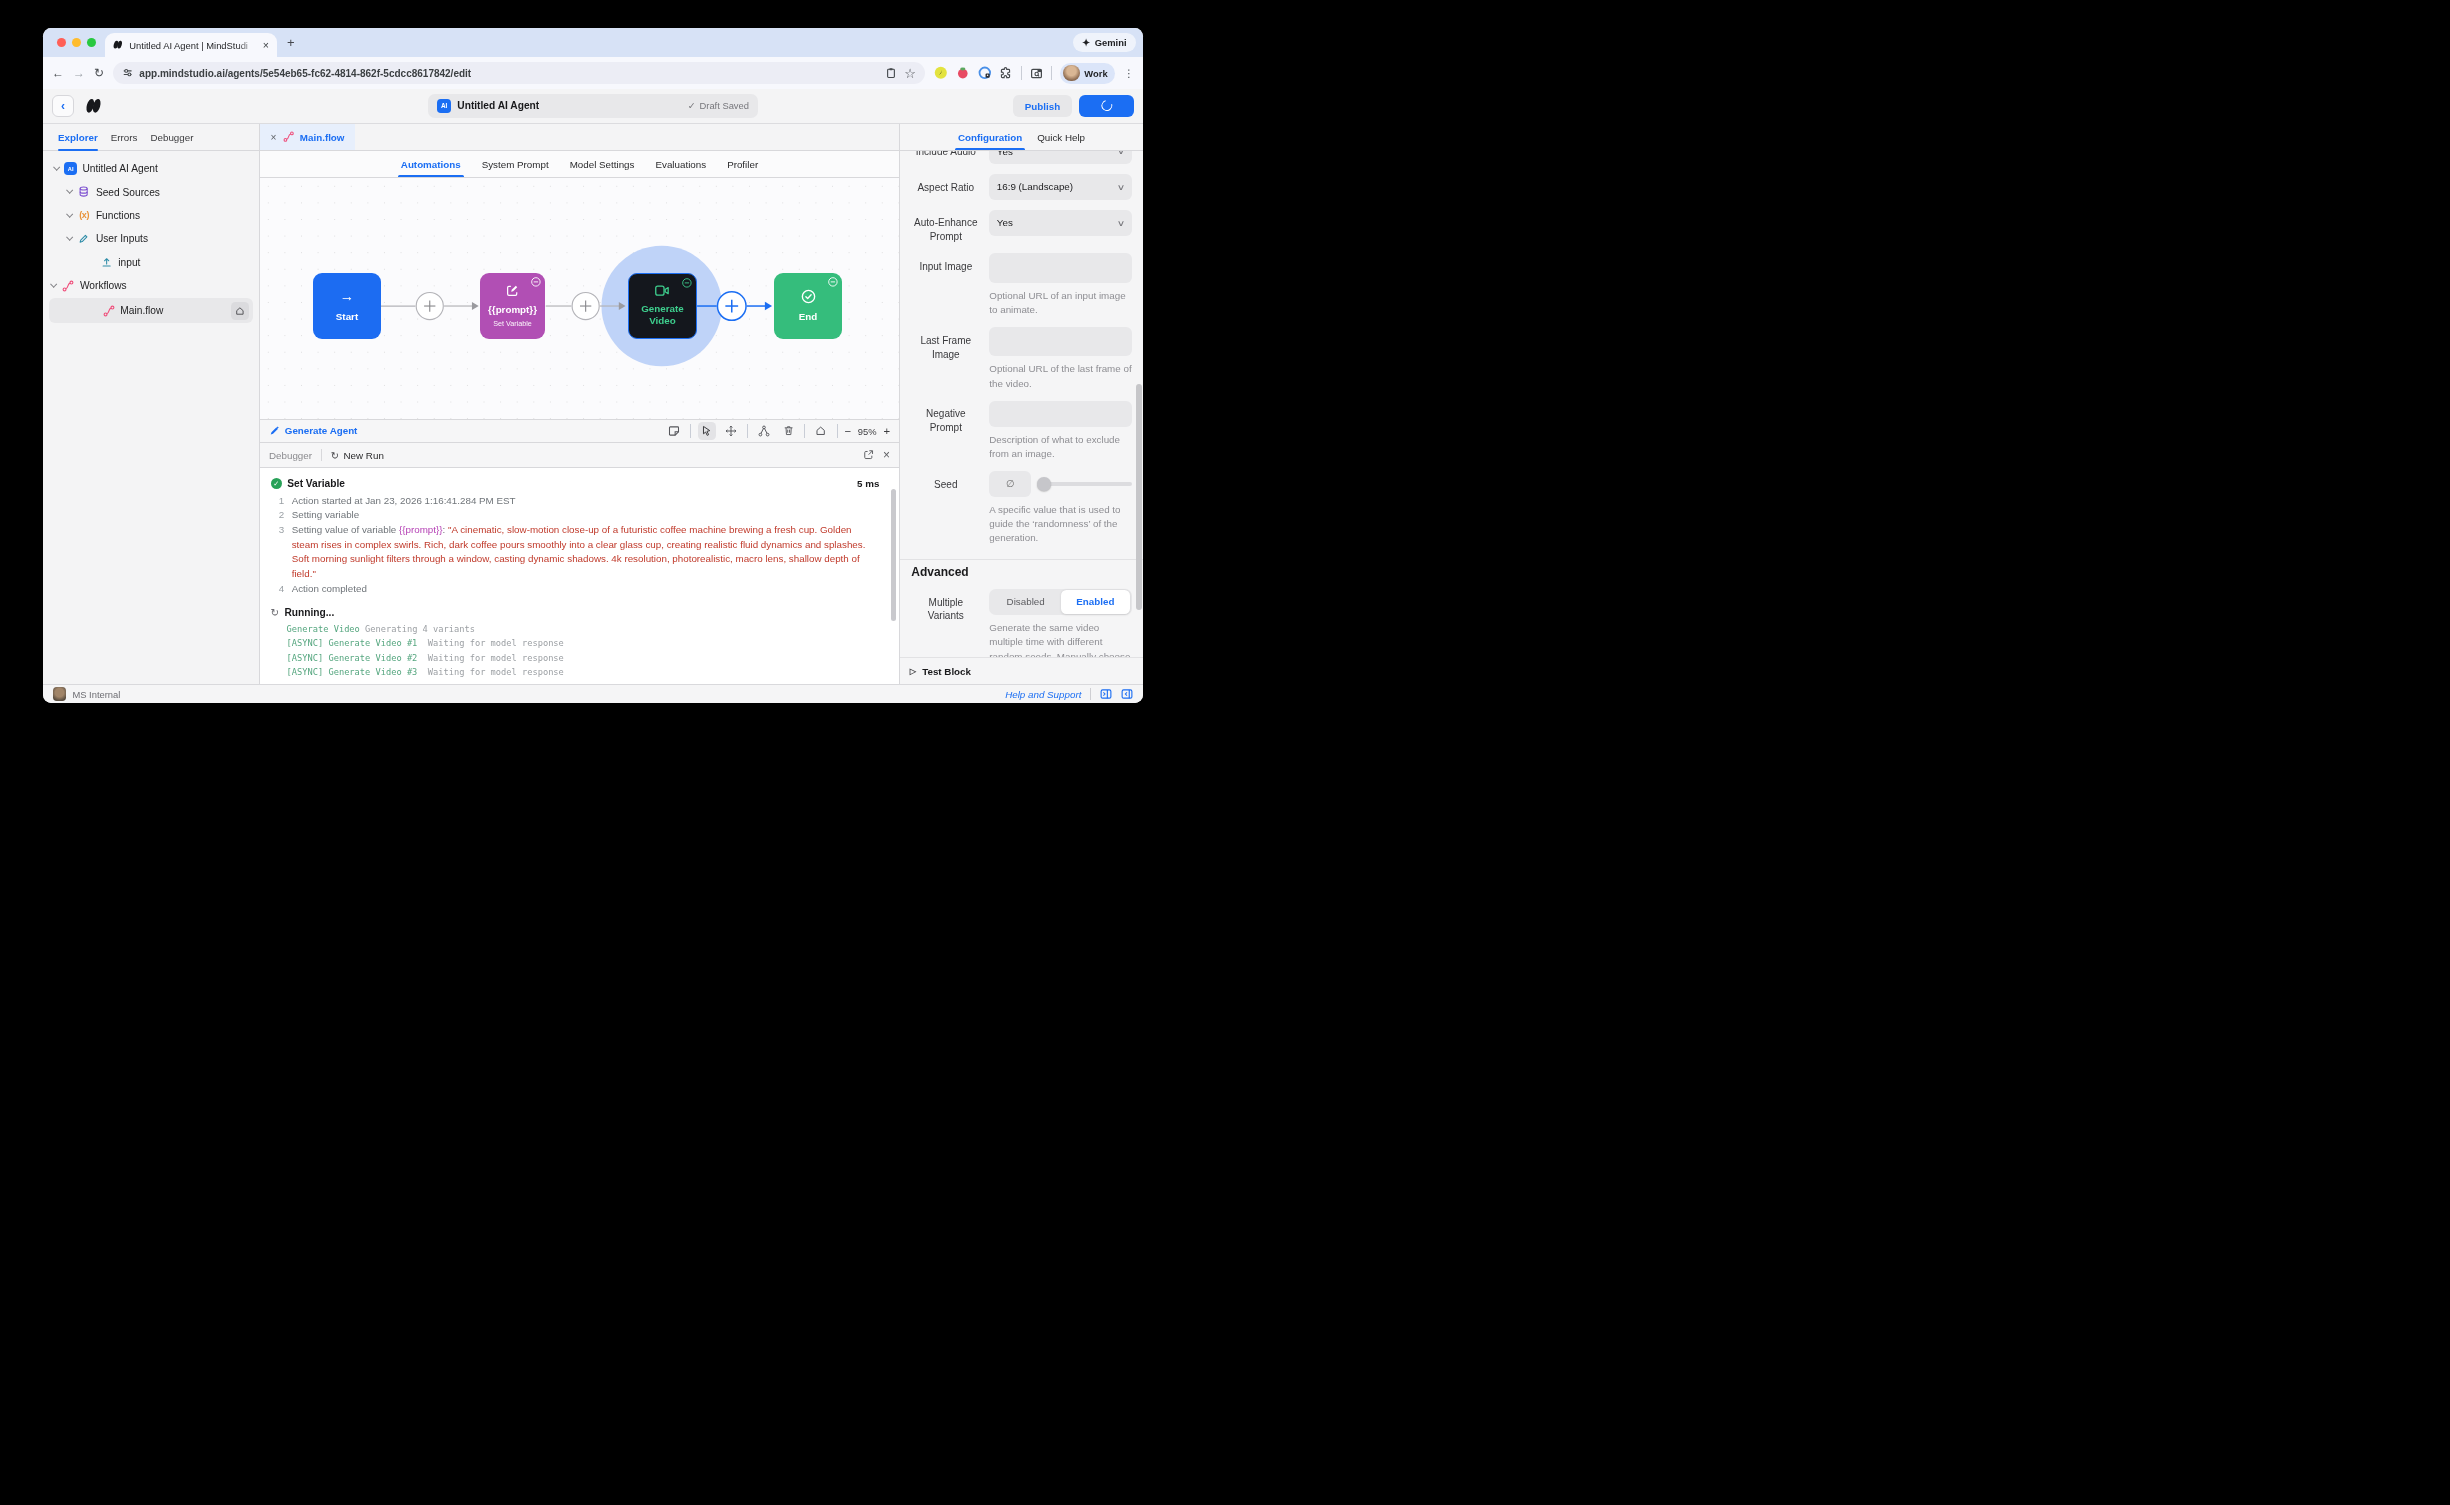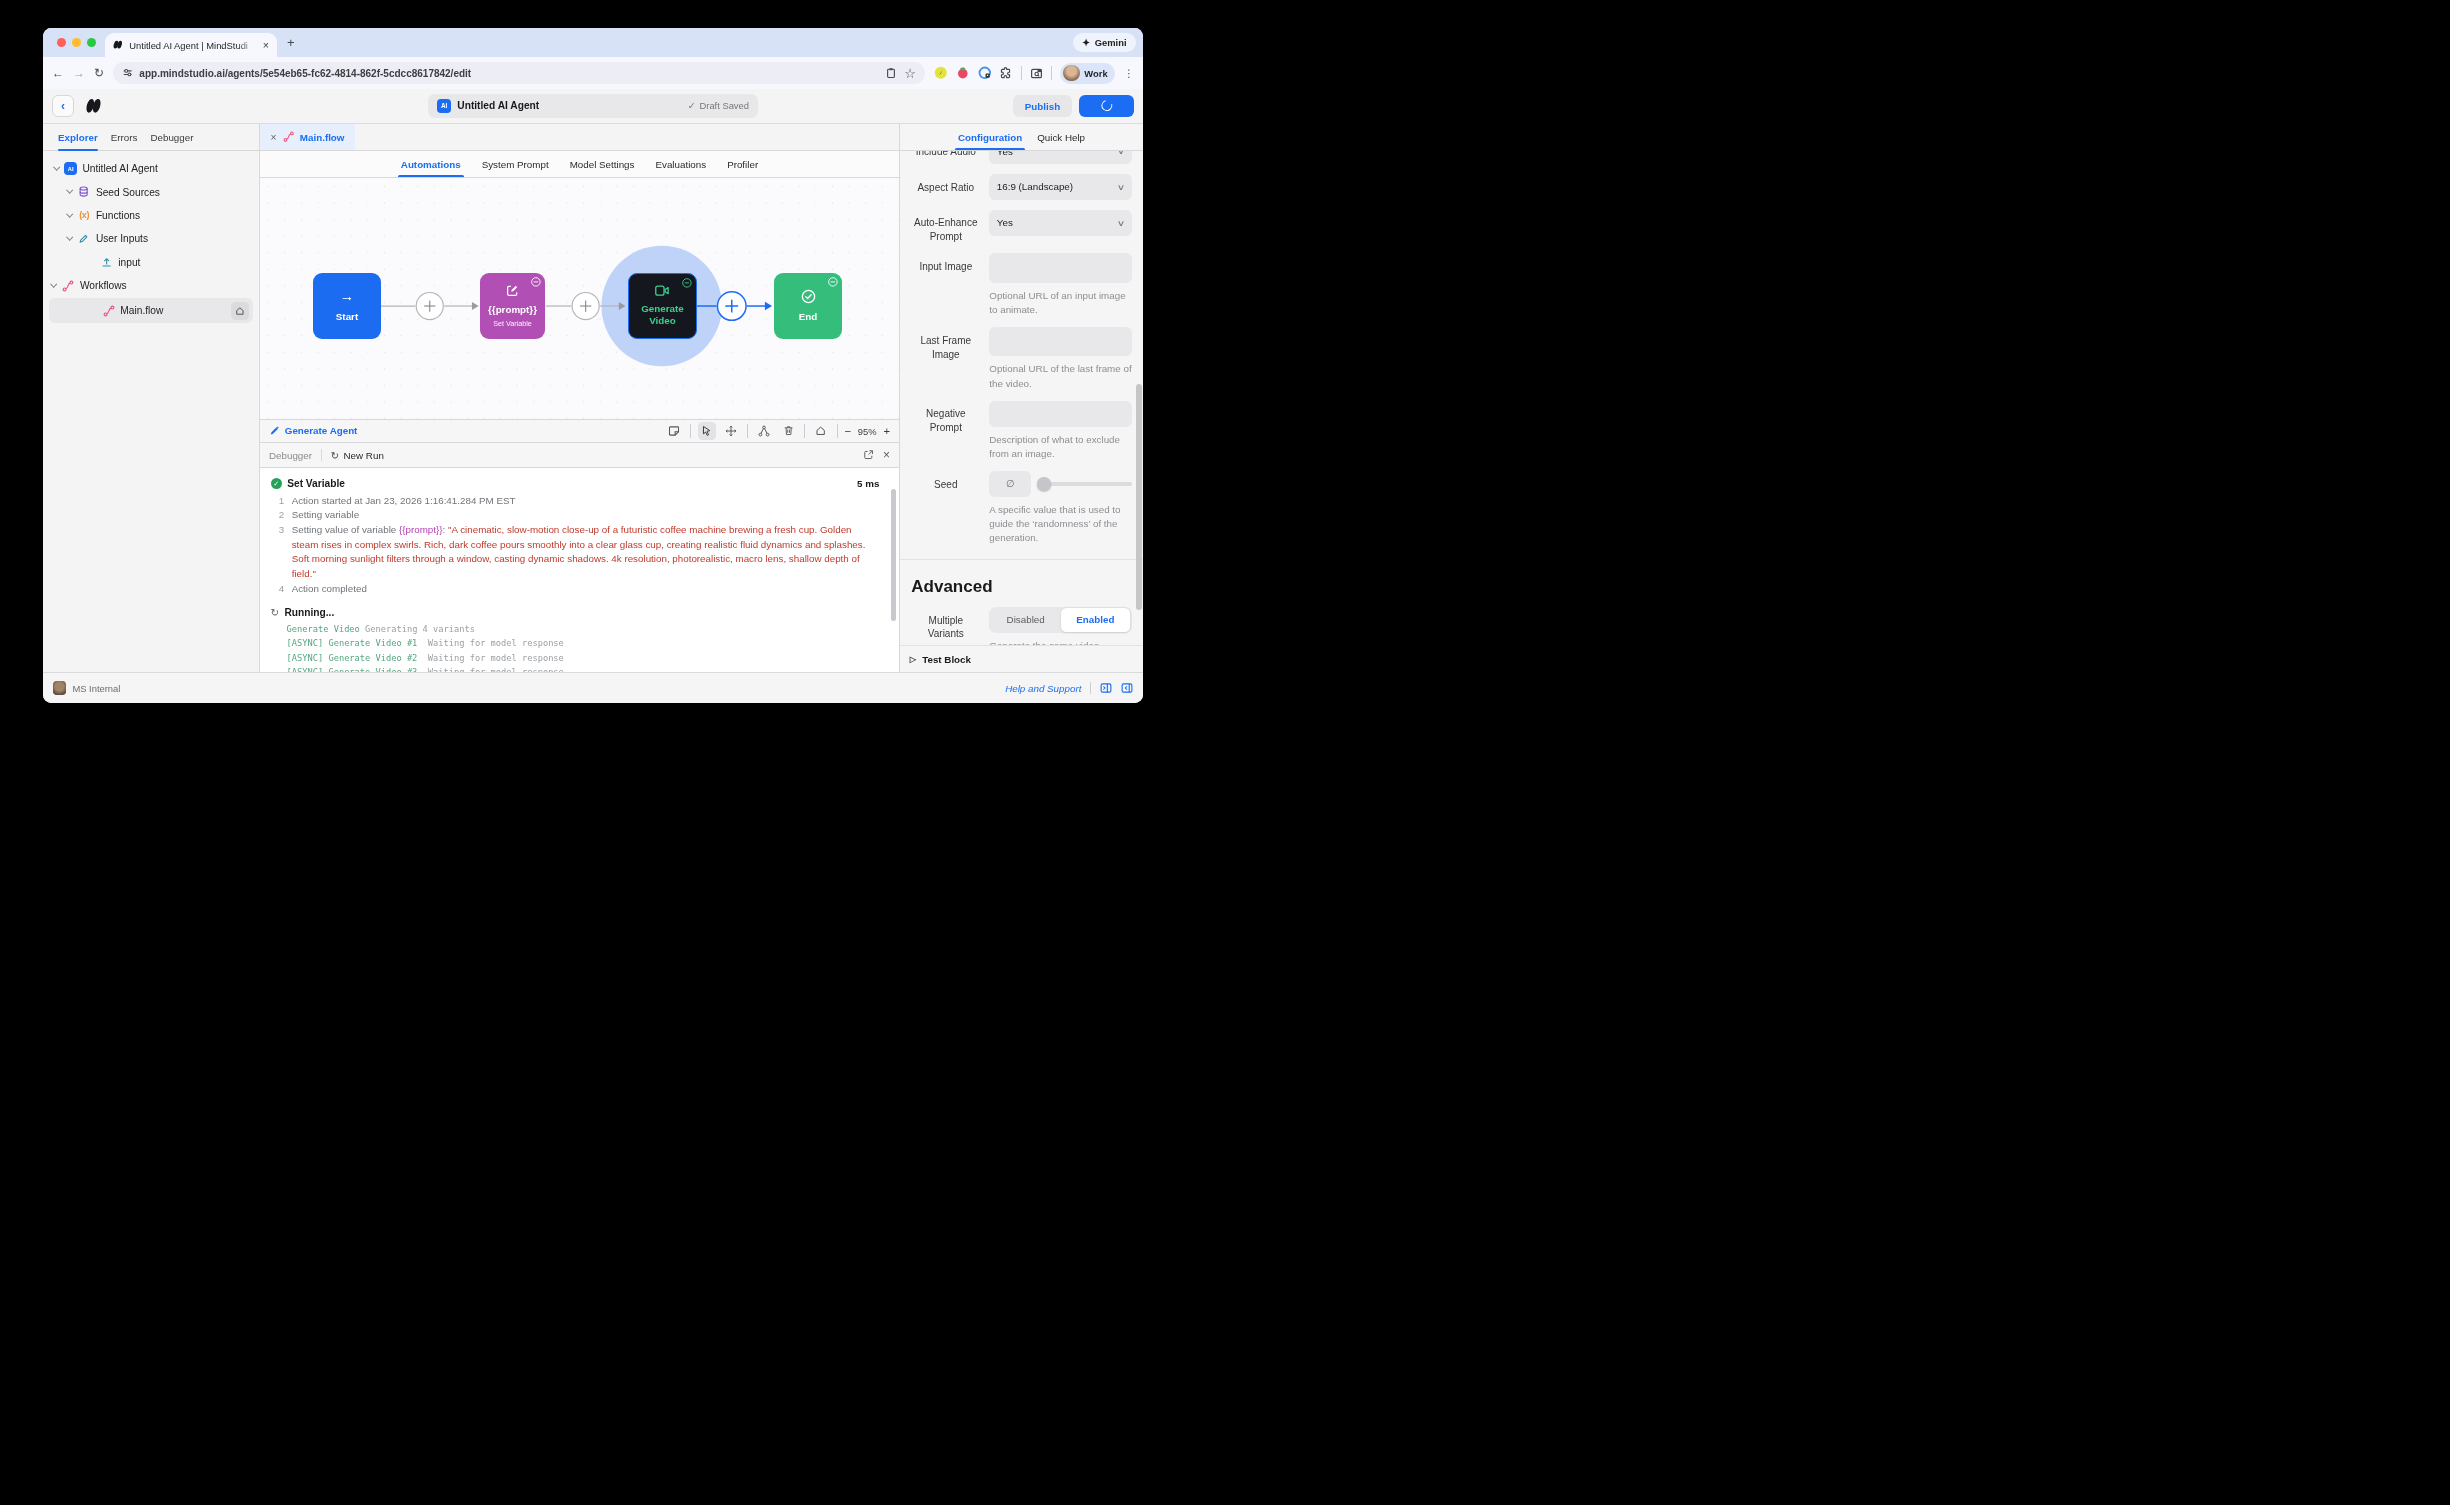--- a/index.html
+++ b/index.html
@@ -155,31 +155,31 @@
   .select .chv { margin-left:auto; color:#77777c; font-size:8.3px; transform:scaleX(1.4); }
   .help { margin-top:6px; font-size:9.8px; color:#8e8e93; line-height:1.45; }
   .seedrow { display:flex; align-items:center; gap:7.5px; }
   .seedbox { width:42px; height:26px; background:#e8e8ea; border-radius:6px; border:none; text-align:center;
     font-size:9.8px; color:#9a9a9e; font-family:"Liberation Sans",sans-serif; }
   .slider { flex:1; position:relative; height:13.6px; }
   .slider .track { position:absolute; top:5.3px; left:0; right:0; height:3.4px; background:#dcdcdf; border-radius:2.3px; }
   .slider .thumb { position:absolute; top:0; width:13.6px; height:13.6px; border-radius:50%; background:#c6c6ca;
     box-shadow:0 0.8px 1.5px rgba(0,0,0,.25); }
   .adv-div { border-top:0.8px solid #e2e2e4; margin:13.6px -11.3px 0; }
-  .adv-title { font-size:17px; font-weight:700; color:#1a1a1c; margin-top:17px; }
+  .adv-title { font-size:12px; font-weight:700; color:#1a1a1c; margin-top:5px; }
   .seg { display:flex; background:#e8e8ea; border-radius:6.8px; padding:1.5px; height:26.4px; }
   .seg span { flex:1; display:flex; align-items:center; justify-content:center; font-size:9.8px; color:#5c5c60; }
   .seg .on { background:#fff; border-radius:5.3px; color:#1b6ef3; font-weight:600; box-shadow:0 0.8px 2.3px rgba(0,0,0,.12); }
   .testblock { height:27px; border-top:0.8px solid #e2e2e4; display:flex; align-items:center; gap:6px;
     padding:0 9.8px; font-size:9.8px; font-weight:600; color:#1a1a1c; flex:none; }
   .testblock .tri { font-size:8.3px; color:#3c3c3f; }
   .r-scroll { position:absolute; right:1.5px; top:260px; width:5.3px; height:226px; background:#c6c6c9; border-radius:3px; }
 
   
-  .statusbar { height:31px; border-top:0.8px solid #d9d9dc; background:#f5f5f6; display:flex; align-items:center;
+  .statusbar { height:19px; border-top:0.8px solid #d9d9dc; background:#f5f5f6; display:flex; align-items:center;
     padding:0 9.8px; flex:none; }
   .ws { display:flex; align-items:center; gap:6px; font-size:9.4px; color:#6d6d72; }
   .ws-av { width:13.6px; height:13.6px; border-radius:3.8px;
     background:radial-gradient(circle at 50% 40%, #a08468 0 40%, #5c4f41 75%, #3f382f); }
   .sb-right { margin-left:auto; display:flex; align-items:center; gap:9px; }
   .help-link { font-size:9.8px; color:#1b6ef3;font-style:italic; }
   .sb-div { width:0.8px; height:12px; background:#cfcfd3; }
 
   svg { display:block; }
 </style>

